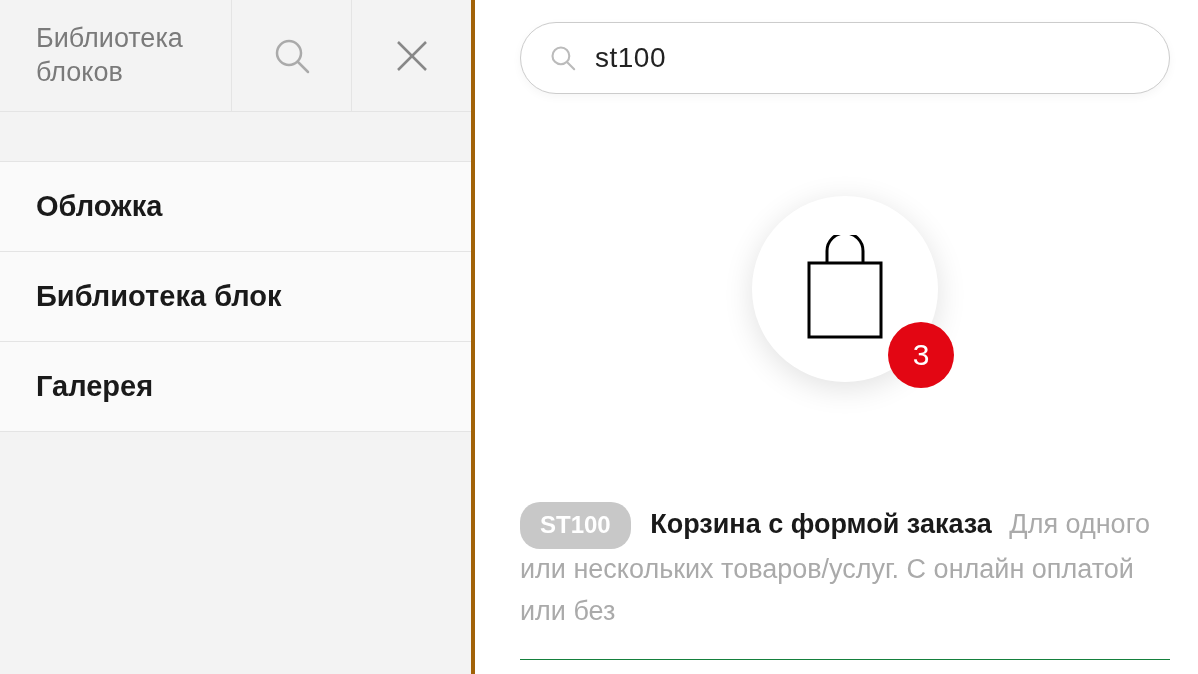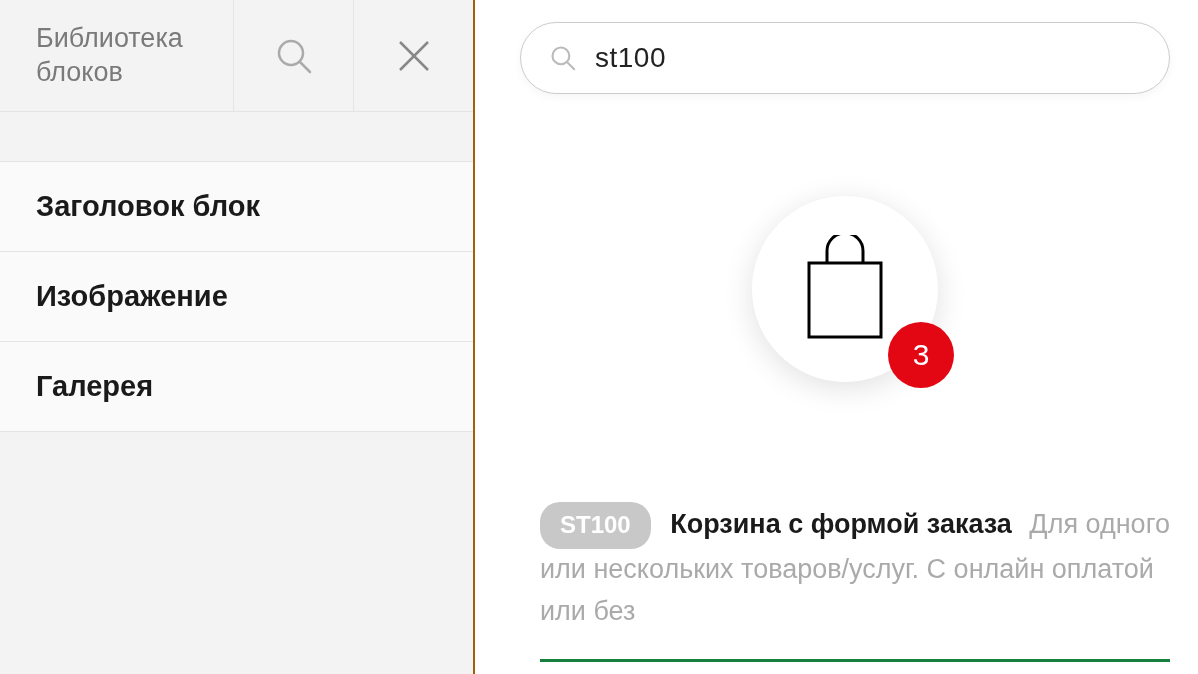--- a/index.html
+++ b/index.html
@@ -7,21 +7,21 @@
   width: 1198px; height: 674px;
   font-family: -apple-system, BlinkMacSystemFont, "Segoe UI", Arial, sans-serif;
   background: #fff;
   display: flex;
   overflow: hidden;
 }
 .sidebar {
   width: 475px; height: 100%;
   background: #f3f3f3;
   display: flex; flex-direction: column;
-  border-right: 2px solid #a16207;
+  border-right: 4px solid #a16207;
 }
 .sidebar-header {
   height: 112px;
   display: flex; align-items: stretch;
   border-bottom: 1px solid #e4e4e4;
   background: #f3f3f3;
 }
 .sidebar-title {
   flex: 1;
   display: flex; align-items: center;
@@ -80,22 +80,22 @@
   position: absolute;
   right: -16px; bottom: -6px;
   width: 66px; height: 66px; border-radius: 50%;
   background: #e30613;
   color: #fff;
   display: flex; align-items: center; justify-content: center;
   font-size: 30px;
 }
 .result-row {
   padding: 18px 0 26px;
-  border-bottom: 3px solid #15803d;
-  font-size: 27px; line-height: 1.55; margin-left: 20px;
+  border-bottom: 1px solid #15803d;
+  font-size: 27px; line-height: 1.55;
 }
 .code-pill {
   display: inline-block;
   background: #c8c8c8; color: #fff;
   border-radius: 20px;
   padding: 4px 20px 6px;
   font-weight: 700; font-size: 24px;
   margin-right: 12px;
 }
 .result-title { font-weight: 600; color: #1a1a1a; margin-right: 10px; }
@@ -117,24 +117,24 @@
     <div class="icon-box">
       <svg width="40" height="40" viewBox="0 0 40 40">
           <line x1="6" y1="6" x2="34" y2="34" stroke="#888" stroke-width="2.5"></line>
           <line x1="34" y1="6" x2="6" y2="34" stroke="#888" stroke-width="2.5"></line>
         </svg>
     </div>
   </div>
   <div class="sidebar-list">
     <div class="sidebar-spacer"></div>
     <div class="sidebar-item">
-        <span>Заголовок блок</span>
+        <span>Обложка</span>
       </div>
     <div class="sidebar-item">
-        <span>Изображение</span>
+        <span>Библиотека блок</span>
       </div>
     <div class="sidebar-item">
         <span>Галерея</span>
       </div>
   </div>
 </div>
 
 <div class="main">
   <div class="search-wrap">
     <svg width="28" height="28" viewBox="0 0 40 40">

